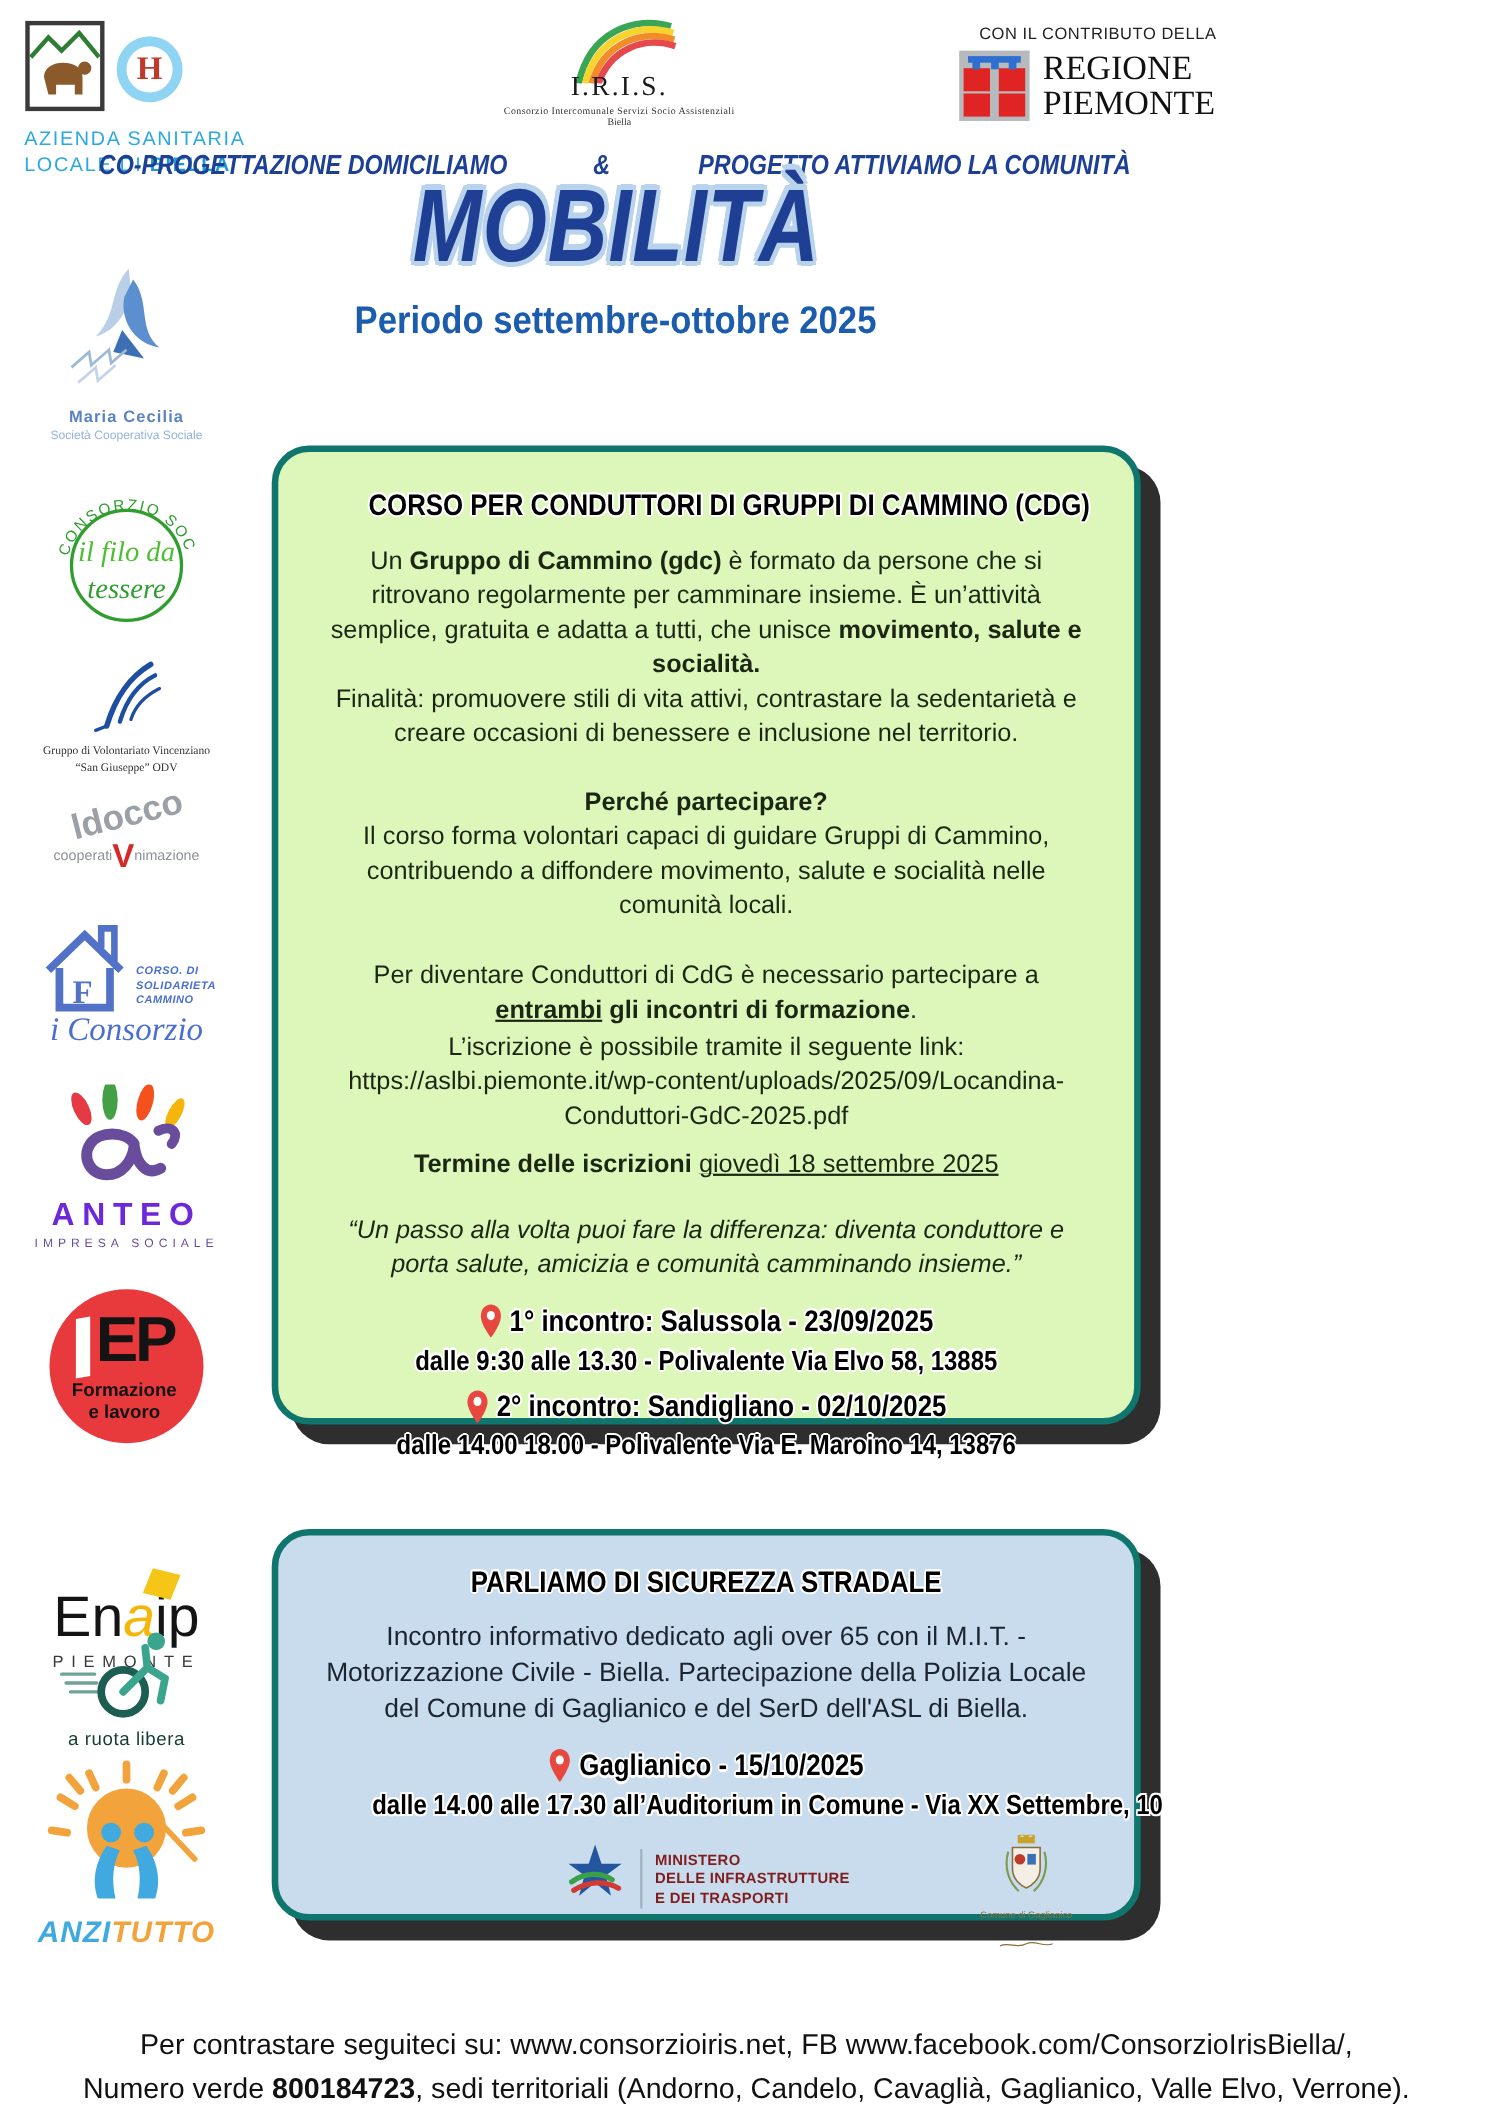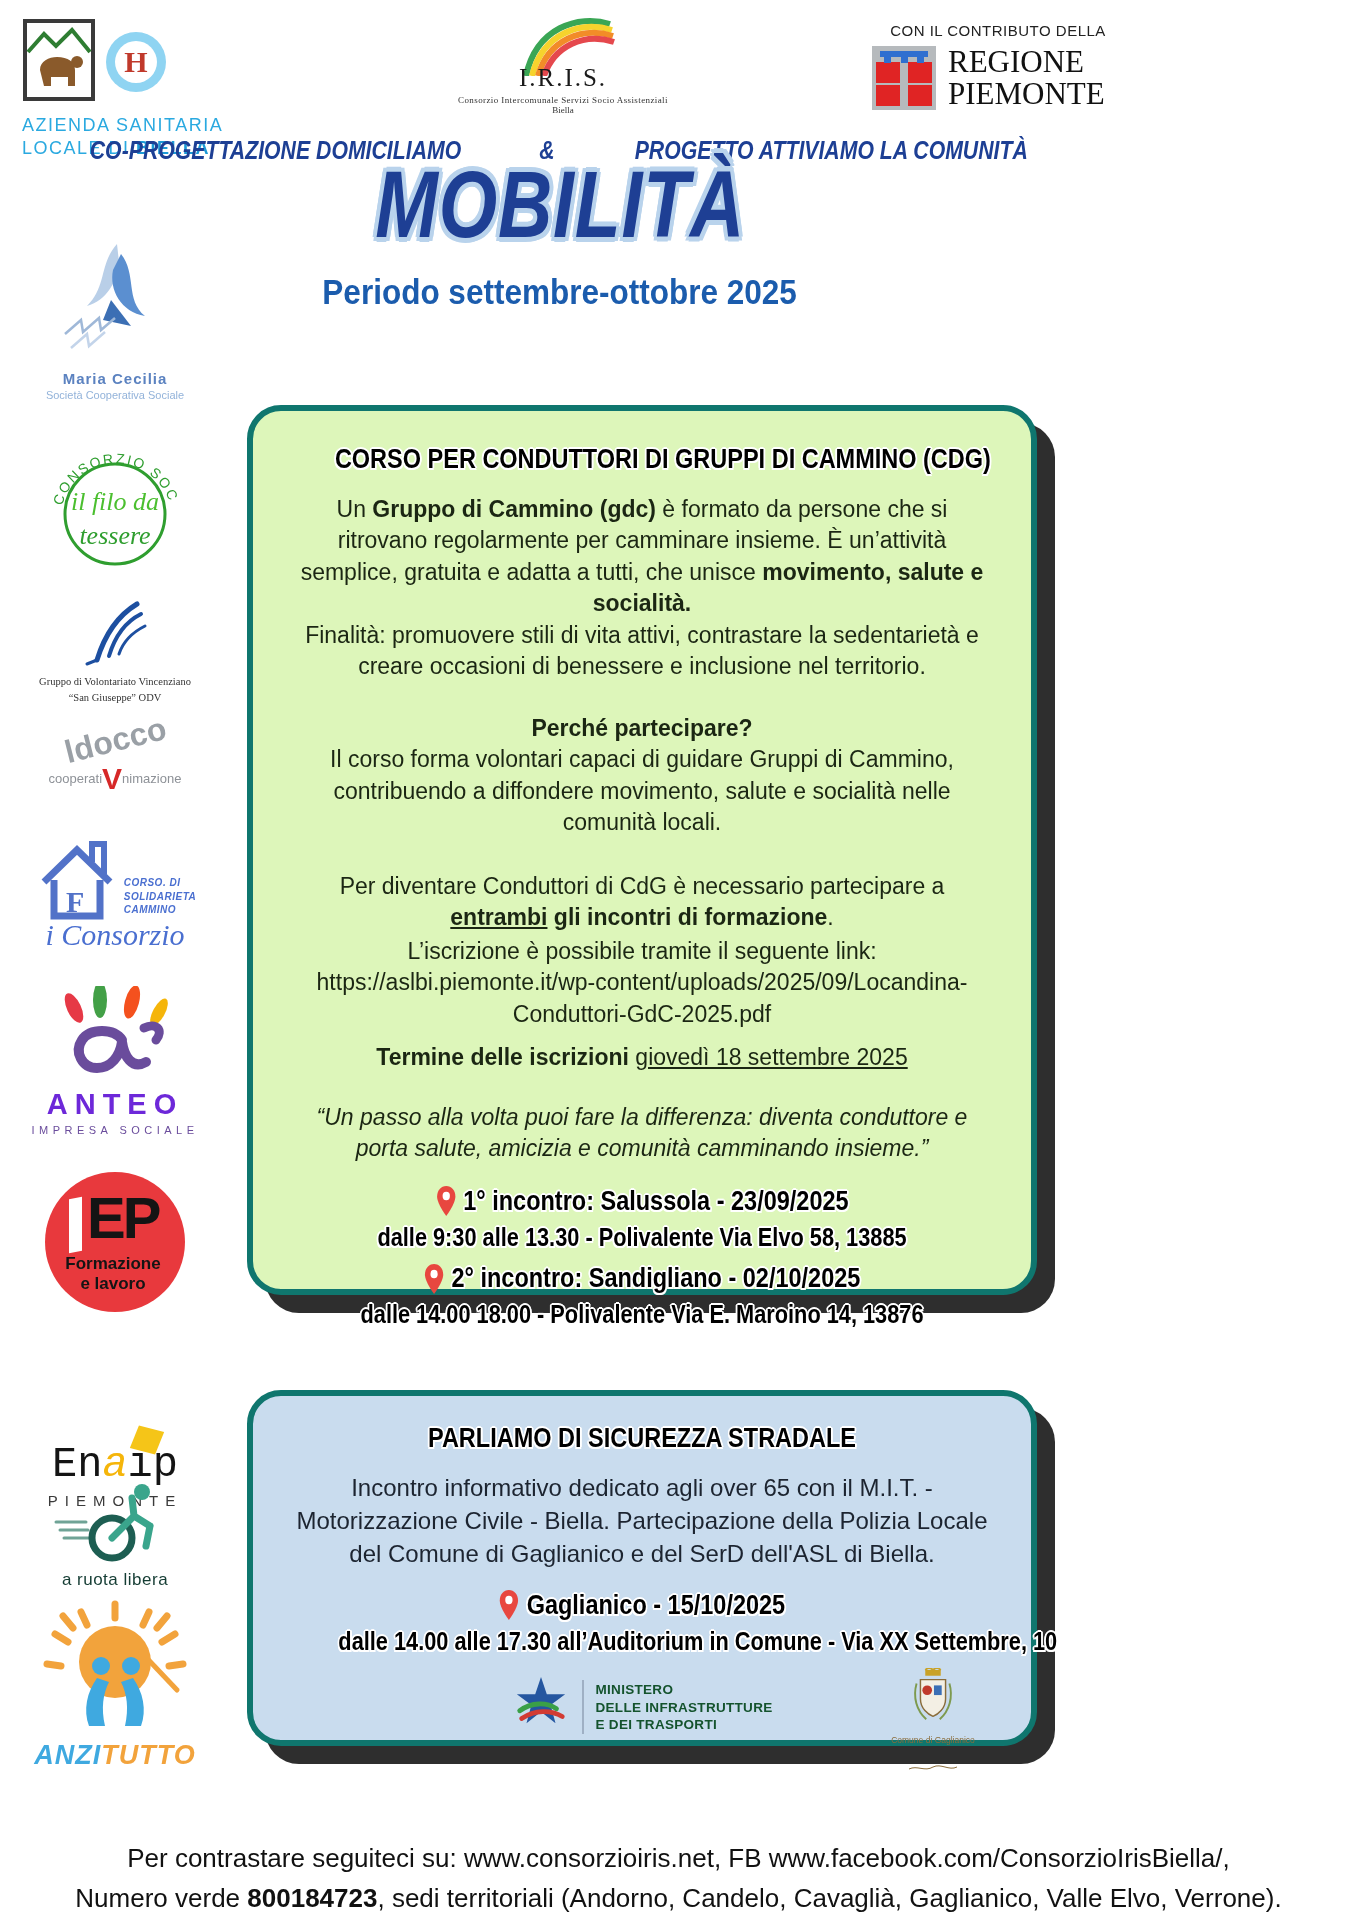--- a/index.html
+++ b/index.html
@@ -68,21 +68,21 @@
   .meeting-title{display:flex;align-items:center;justify-content:center;gap:8px;
                  font-weight:bold;font-size:27px;color:#000;white-space:nowrap;}
   .meeting-details{font-weight:bold;font-size:25px;color:#000;white-space:nowrap;}
   .pin{width:24px;height:32px;flex:0 0 auto;}
 
   .bb-body{margin:14px 0 0 0 !important;}
   .bb-meeting{margin-top:16px;}
   .blue-logos{margin-top:16px;position:relative;display:flex;justify-content:center;align-items:center;}
   .ministry{display:flex;align-items:center;gap:12px;}
   .ministry-divider{width:2px;height:54px;background:#9fb0c4;}
-  .ministry-text{text-align:left;color:#14532d;font-weight:bold;font-size:13.5px;line-height:1.3;letter-spacing:.3px;}
+  .ministry-text{text-align:left;color:#7f1d1d;font-weight:bold;font-size:13.5px;line-height:1.3;letter-spacing:.3px;}
   .crest{position:absolute;right:16px;top:-6px;width:84px;text-align:center;}
   .crest-caption{font-size:8.5px;color:#8a6d3b;margin-top:1px;}
 
   
   .side{position:absolute;left:16px;width:198px;text-align:center;}
   .mc-title{font-size:15px;font-weight:bold;color:#5b82c0;letter-spacing:1px;}
   .mc-sub{font-size:11px;color:#93b3da;margin-top:2px;}
   .vv-text{font-family:"Liberation Serif",serif;font-size:10.5px;color:#333;line-height:1.5;margin-top:4px;}
   .vald{position:relative;height:92px;}
   .vald-big{position:absolute;left:48px;top:8px;font-size:32px;font-weight:bold;color:#9aa0a6;
@@ -93,21 +93,21 @@
   .fam-coop{margin-top:52px;text-align:left;font-size:10px;font-weight:bold;font-style:italic;color:#4a6fd0;line-height:1.35;letter-spacing:.5px;}
   .fam-name{font-family:"Liberation Serif",serif;font-style:italic;font-size:30px;color:#4a6fd0;margin-top:-6px;}
   .anteo-name{font-size:29px;font-weight:bold;color:#6d28d9;letter-spacing:7px;margin-top:2px;}
   .anteo-sub{font-size:11px;color:#6a4c9c;letter-spacing:4.5px;margin-top:3px;}
   .iep-circle{width:140px;height:140px;border-radius:50%;background:#e8393d;position:relative;margin:0 auto;}
   .iep-bar{position:absolute;left:24px;top:26px;width:13px;height:54px;background:#fff;transform:skewY(-10deg);}
   .iep-ep{position:absolute;left:42px;top:12px;font-size:58px;font-weight:bold;color:#141414;letter-spacing:-3px;}
   .iep-text{position:absolute;left:0;right:4px;top:82px;color:#141414;font-weight:bold;font-size:17px;line-height:1.15;text-align:center;}
   .enaip{position:relative;padding-top:10px;}
   .enaip-cube{position:absolute;left:118px;top:-6px;width:26px;height:24px;background:#f5c518;transform:rotate(14deg) skewX(-8deg);}
-  .enaip-name{font-family:Liberation Mono, monospace;font-size:42px;color:#141414;line-height:1;}
+  .enaip-name{font-family:Liberation Sans, sans-serif;font-size:52px;color:#141414;line-height:1;}
   .enaip-a{font-style:italic;color:#f5b50a;}
   .enaip-sub{font-size:15px;color:#3a3a3a;letter-spacing:7px;margin-top:6px;}
   .ruota-text{font-size:17px;color:#143c33;margin-top:2px;letter-spacing:.5px;}
   .anzi-name{font-size:27px;font-weight:bold;font-style:italic;margin-top:-4px;letter-spacing:1px;}
   .anzi-1{color:#3fa9e0;}
   .anzi-2{color:#f2a33c;}
 
   
   .footer{position:absolute;left:0;top:1838px;width:100%;text-align:center;font-size:26px;color:#111;line-height:1.55;}
 </style>

